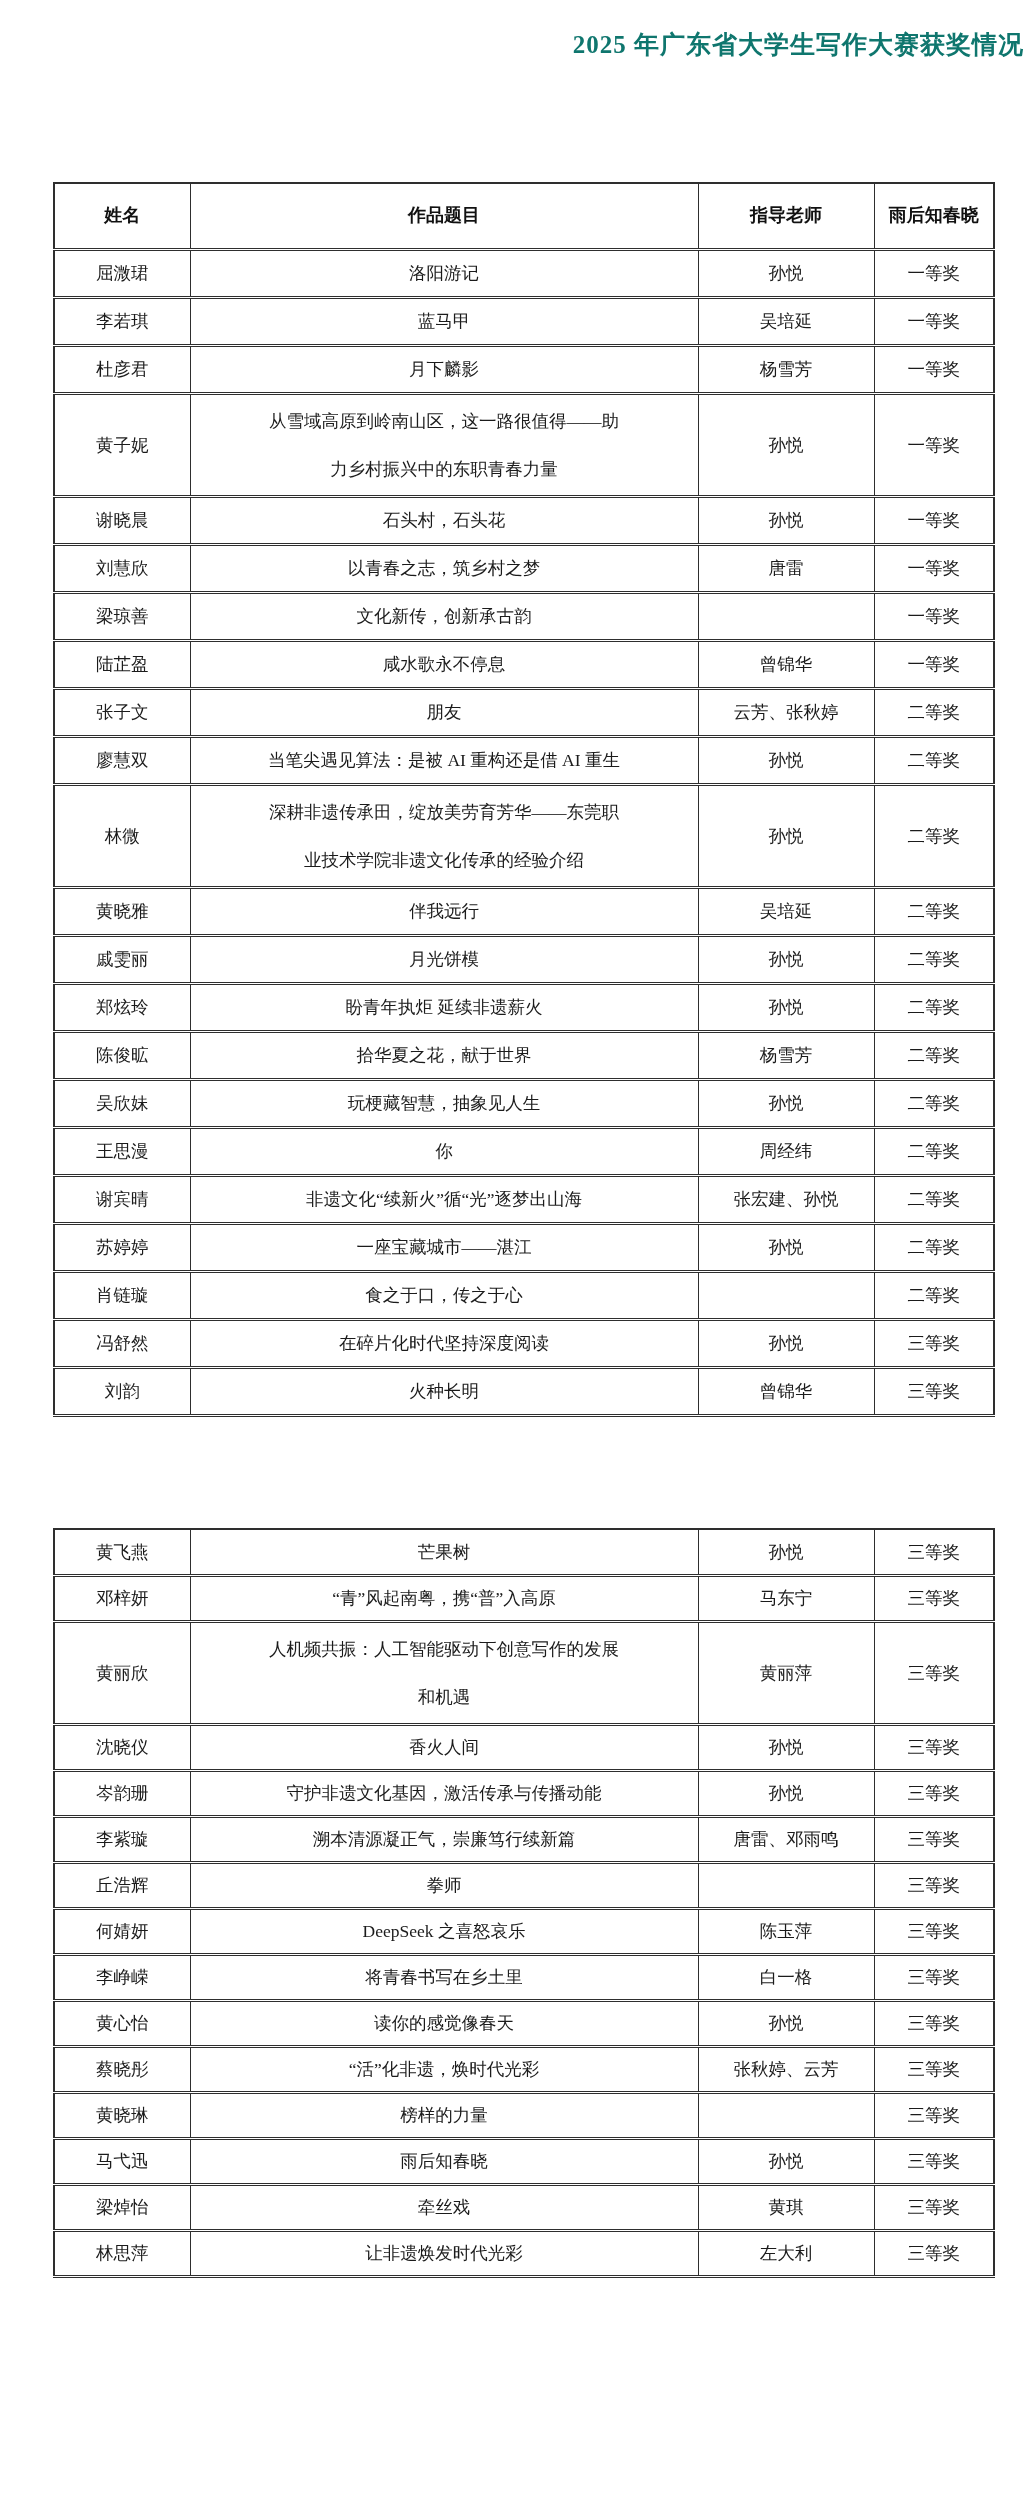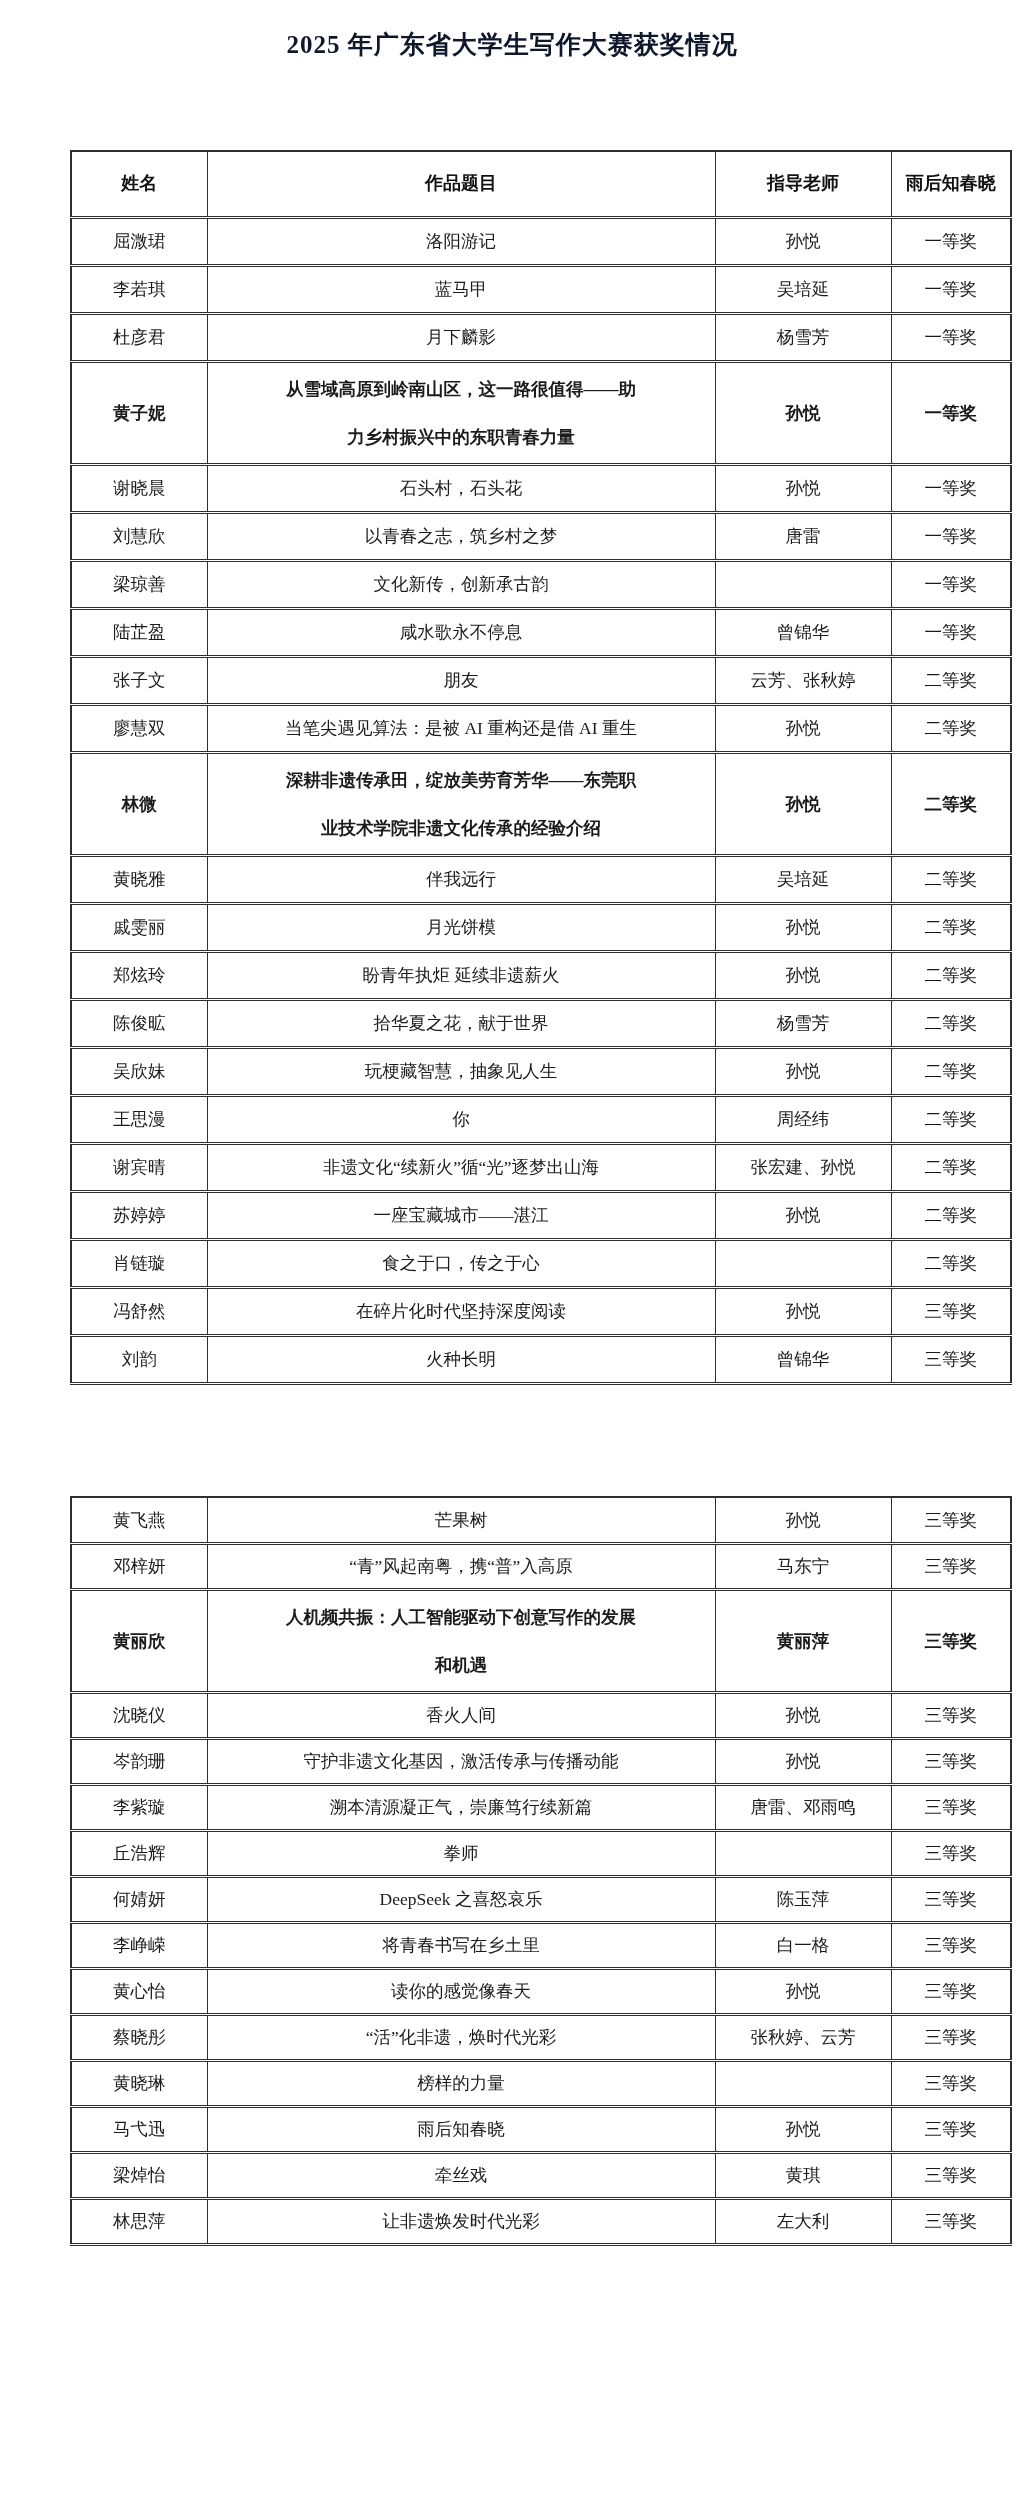--- a/index.html
+++ b/index.html
@@ -15,33 +15,34 @@
     height: 2496px;
     background: #ffffff;
     overflow: hidden;
   }
   .doc-title {
     position: absolute;
     top: 28px;
     left: 0;
     width: 1024px;
     margin: 0;
-    text-align: center;
+    text-align: right;
     font-size: 25px;
     font-weight: bold;
     letter-spacing: 1px;
-    color: #0f172a;
+    color: #0f766e;
   }
   table.awards {
     position: absolute;
-    left: 70px;
+    left: 53px;
     width: 940px;
     border-collapse: collapse;
     table-layout: fixed;
     border: 2px solid #2e2e2e;
+    margin-top: 32px;
   }
   #awards-table-1 { top: 150px; }
   #awards-table-2 { top: 1496px; }
   table.awards th,
   table.awards td {
     border-left: 1px solid #2e2e2e;
     border-right: 1px solid #2e2e2e;
     border-bottom: 3px double #2e2e2e;
     border-top: 1px solid #2e2e2e;
     text-align: center;
@@ -55,21 +56,21 @@
   }
   table.awards th {
     font-weight: bold;
     font-size: 18px;
     color: #111111;
   }
   thead tr { height: 66px; }
   #awards-table-1 tbody tr { height: 48px; }
   #awards-table-2 tbody tr { height: 46px; }
   tbody tr.tall { height: 122px; }
-  tbody tr.tall td { line-height: 48px; font-weight: bold; }
+  tbody tr.tall td { line-height: 48px; }
   td.c-title { white-space: pre-line; }
 </style>
 </head>
 <body>
 
 <div class="page">
 
   <h1 class="doc-title">2025 年广东省大学生写作大赛获奖情况</h1>
 
   <table class="awards" id="awards-table-1">

